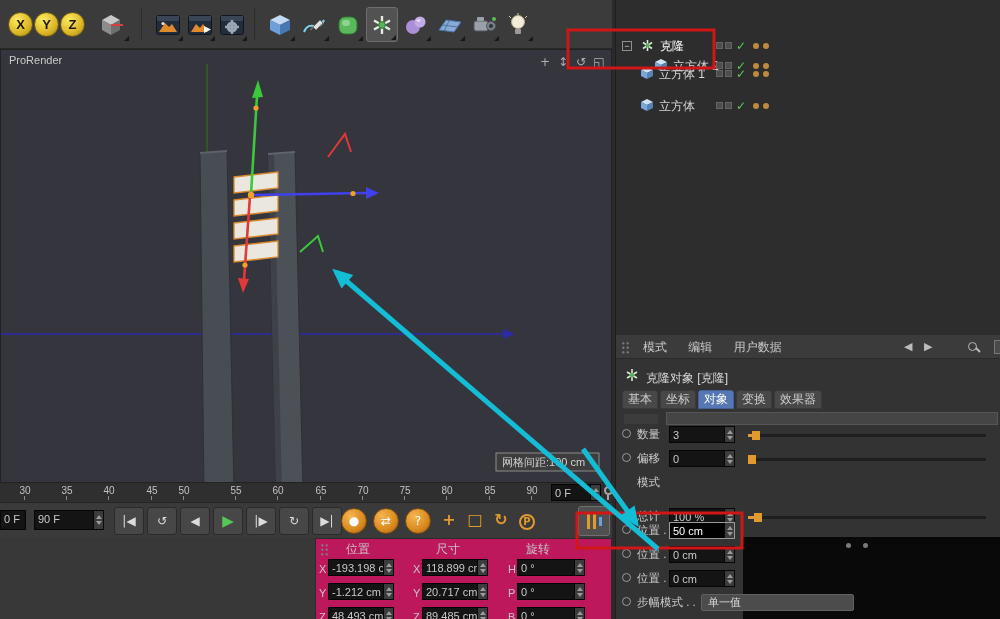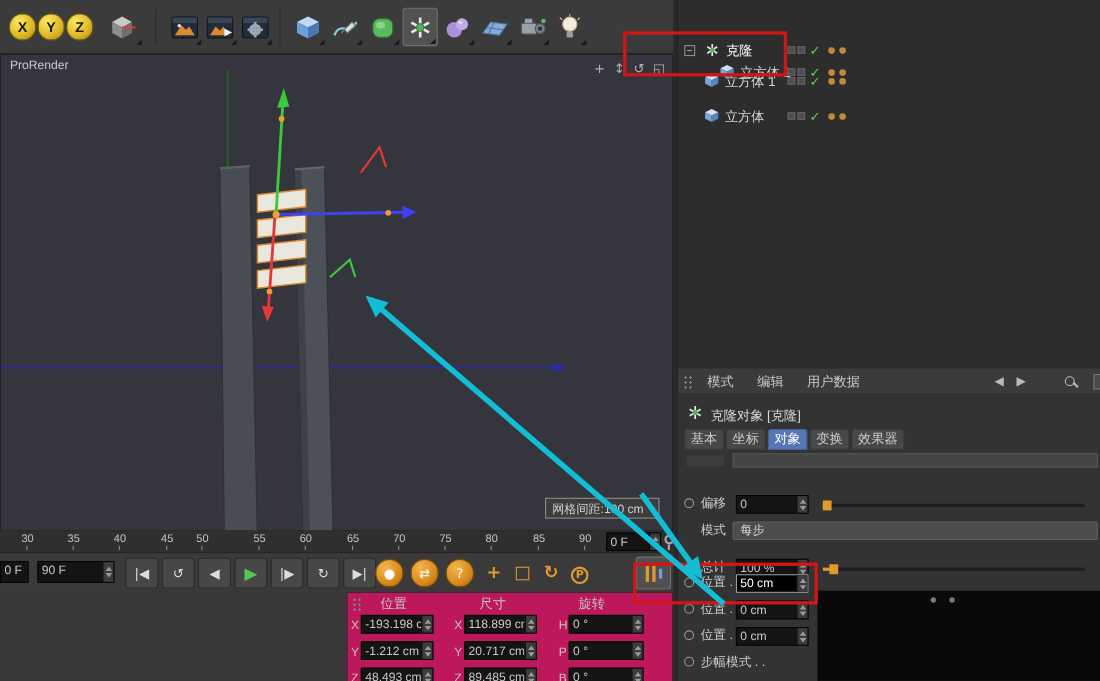--- a/index.html
+++ b/index.html
@@ -525,40 +525,54 @@
 
     <span class="tab" style="left:6px;width:36px">基本</span>
     <span class="tab" style="left:44px;width:36px">坐标</span>
     <span class="tab active" style="left:82px;width:36px">对象</span>
     <span class="tab" style="left:120px;width:36px">变换</span>
     <span class="tab" style="left:158px;width:48px">效果器</span>
 
     <span class="partialstub"></span>
     <span class="partialbar"></span>
 
+    <div class="prow" style="top:90px">
+      <span class="pkc"></span>
+      <span class="plabel">数量</span>
+      <div class="nfield pfield abs">
+        <span class="val">3</span>
+        <span class="spin">
+            <i class="up"></i>
+            <i class="dn"></i>
+          </span>
+        </div>
+      <span class="strack">
+          <i class="sfill" style="width:8px"></i>
+          <i class="shandle" style="left:4px"></i>
+        </span>
+    </div>
 
     <div class="prow" style="top:114px">
       <span class="pkc"></span>
       <span class="plabel">偏移</span>
       <div class="nfield pfield abs">
         <span class="val">0</span>
         <span class="spin">
             <i class="up"></i>
             <i class="dn"></i>
           </span>
         </div>
       <span class="strack">
           <i class="sfill" style="width:3px"></i>
           <i class="shandle" style="left:0"></i>
         </span>
     </div>
 
     <div class="prow" style="top:138px">
       <span class="plabel">模式</span>
-      <span class="pdrop" style="left:50px;width:332px">每步</span>
     </div>
 
     <div class="prow" style="top:172px">
       <span class="pkc"></span>
       <span class="plabel">总计</span>
       <div class="nfield pfield abs">
         <span class="val">100 %</span>
         <span class="spin">
             <i class="up"></i>
             <i class="dn"></i>
@@ -602,20 +616,21 @@
         <span class="spin">
             <i class="up"></i>
             <i class="dn"></i>
           </span>
         </div>
     </div>
 
     <div class="prow zTop" style="top:258px">
       <span class="pkc"></span>
       <span class="plabel">步幅模式 . .</span>
+      <span class="pdrop" style="left:85px;width:153px">单一值</span>
     </div>
 
     <div id="blackout"></div>
     <span class="bdot" style="left:230px;top:208px"></span>
     <span class="bdot" style="left:247px;top:208px"></span>
   </div>
 
   <svg id="overlay" class="abs">
     <defs>
       <marker id="ah" markerUnits="userSpaceOnUse" markerWidth="22" markerHeight="20" refX="16" refY="10" orient="auto">

